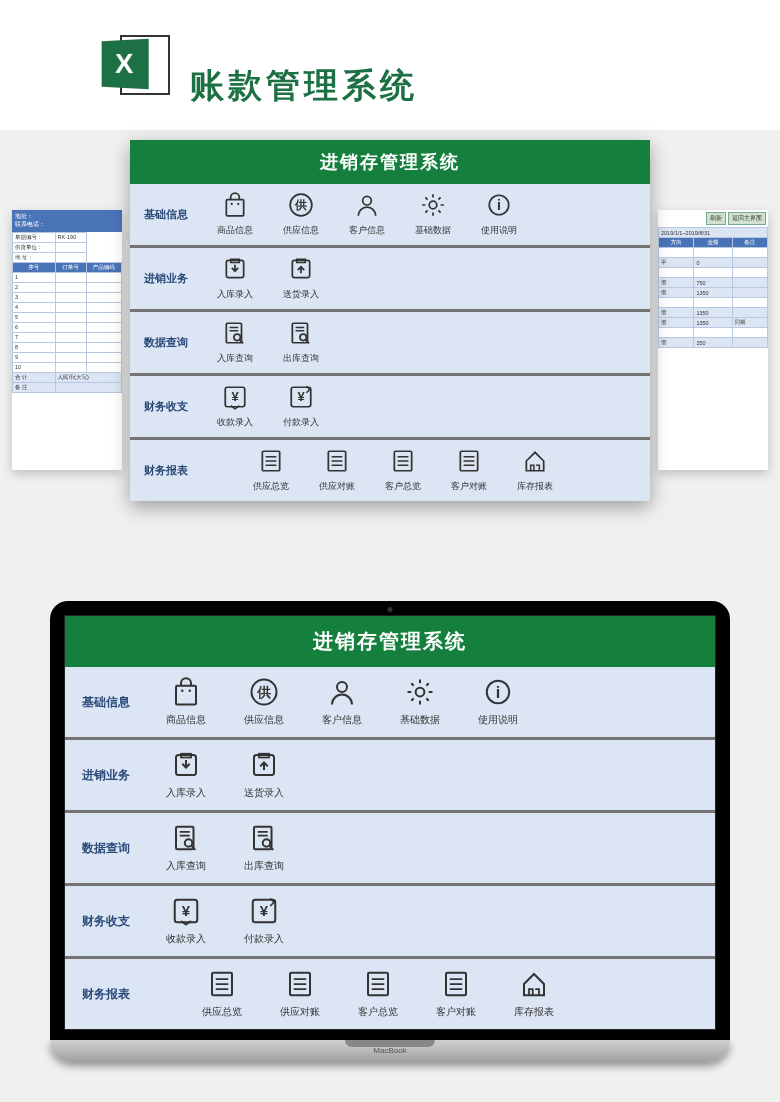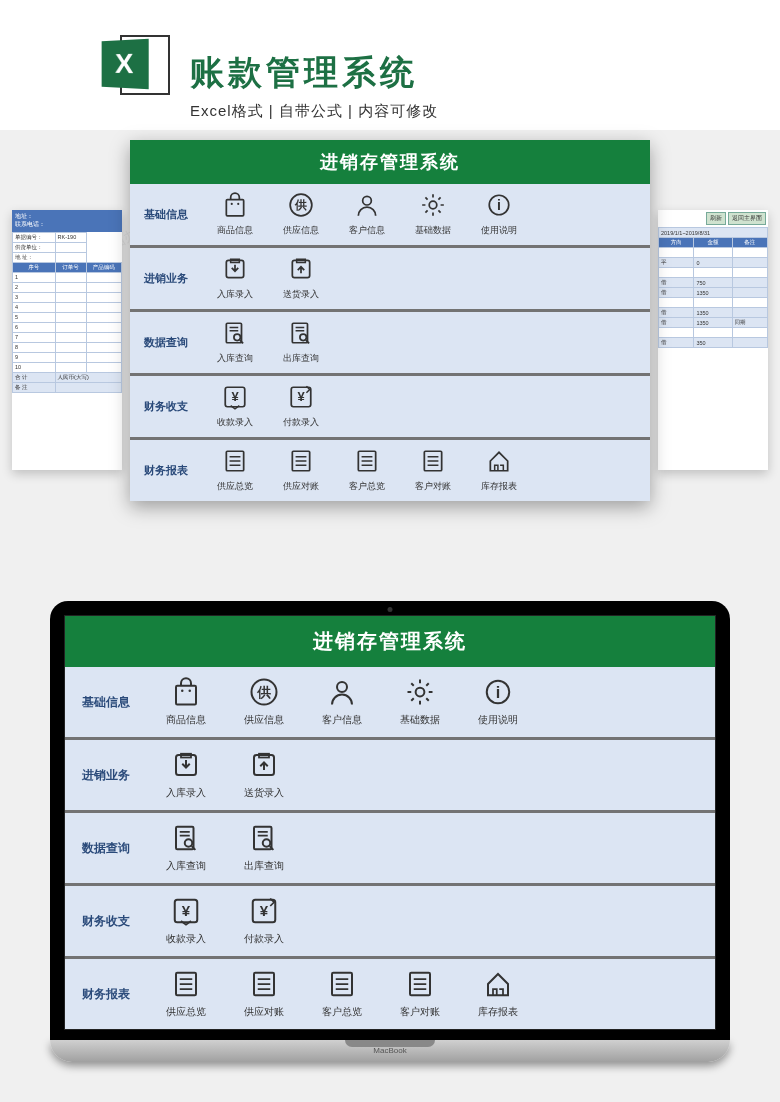--- a/index.html
+++ b/index.html
@@ -74,21 +74,21 @@
   }
   .panel-header {
     background: #15803d; color: #fff; text-align: center;
     padding: 10px; font-size: 18px; font-weight: bold; letter-spacing: 2px;
   }
   .panel-row {
     display: flex; align-items: center;
     border-bottom: 3px solid #737373;
     padding: 8px 0;
   }
-  .panel-row:last-child { border-bottom: none; }
+  .panel-row:last-child { border-bottom: none; gap: 36px; }
   .row-label {
     width: 72px; text-align: center;
     font-size: 11px; font-weight: bold; color: #2a4a7a;
   }
   .icon-grid {
     flex: 1; display: flex; gap: 0;
   }
   .icon-item {
     width: 66px; text-align: center; cursor: pointer;
   }
@@ -217,21 +217,20 @@
 <div class="watermark" style="top:720px;left:80px">熊猫办公 熊猫办公 TUKUPPT.COM</div>
 <div class="watermark" style="top:920px;left:380px">熊猫办公 熊猫办公 TUKUPPT.COM</div>
 
 <div class="header-banner">
   <div class="excel-logo">
     <div class="back"></div>
     <div class="front">X</div>
   </div>
   <div class="header-text">
     <div class="header-title">账款管理系统</div>
-    <div class="header-sub">Excel格式 | 自带公式 | 内容可修改</div>
   </div>
 </div>
 
 <div class="top-area">
 
   <div class="bg-sheet-left">
     <div class="hdr"><span>地址：</span><br><span>联系电话：</span></div>
     <table class="bg-table">
       <tbody>
           <tr>

